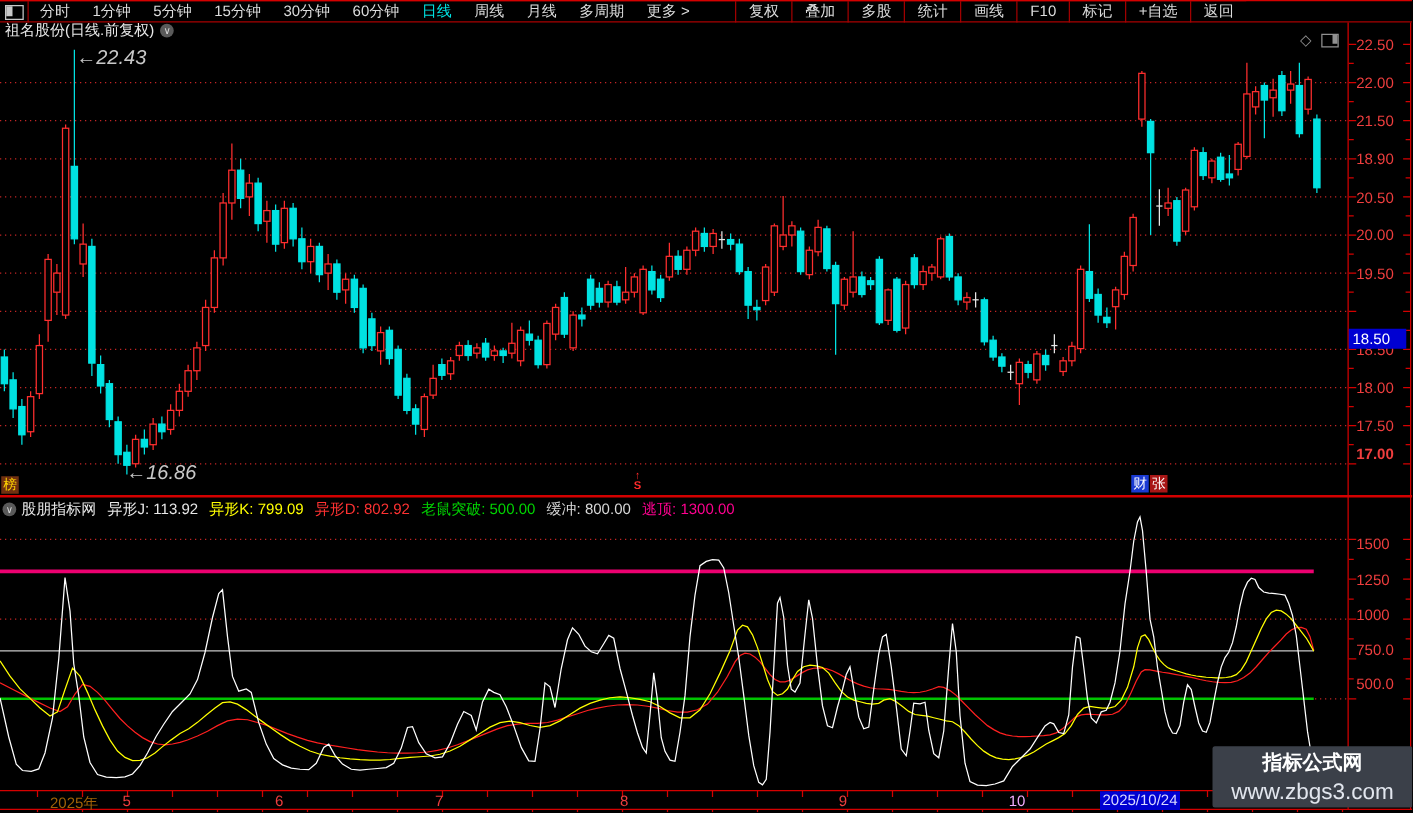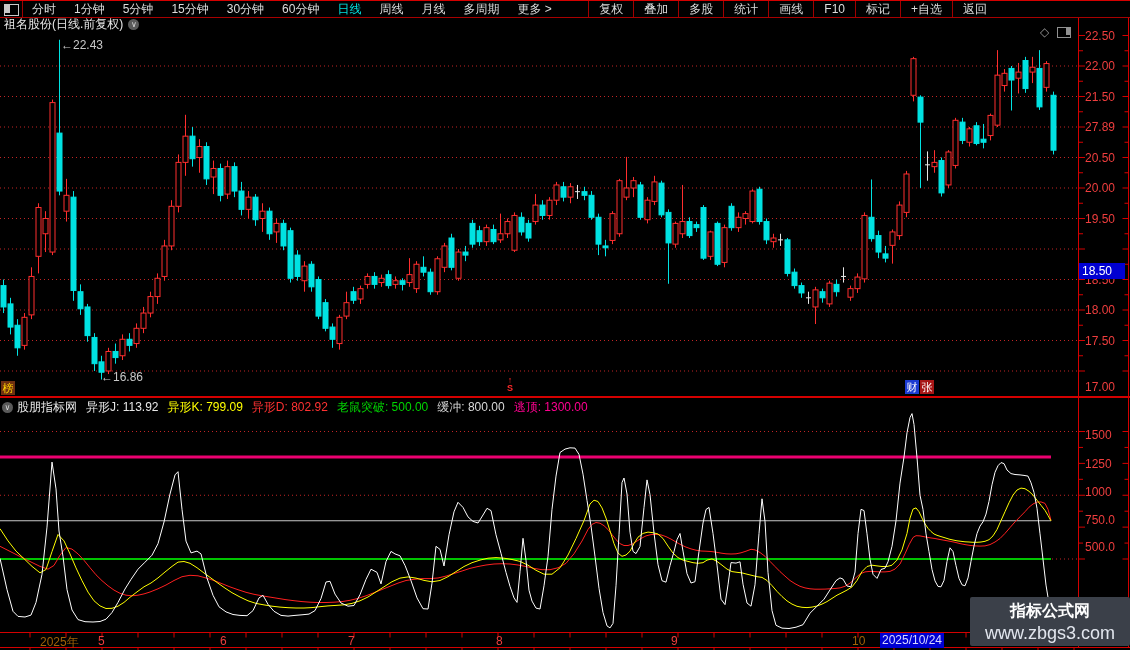--- a/index.html
+++ b/index.html
@@ -17,21 +17,21 @@
   .menu-left .mi.active{color:#00e2e2;}
   .menu-right{margin-left:auto;display:flex;height:100%;align-items:center;}
   .menu-right .mi{padding:0 10px;font-size:12px;color:#dcdcdc;line-height:17px;
                   border-left:1px solid #a00000;height:100%;display:flex;align-items:center;}
   .title-row{position:absolute;top:19px;left:4px;height:11px;display:flex;align-items:center;gap:5px;}
   .title-text{font-size:12px;color:#e8e8e8;}
   .chev{display:inline-flex;width:11px;height:11px;border-radius:50%;background:#5a5a5a;color:#d8d8d8;
         font-size:8px;align-items:center;justify-content:center;line-height:11px;}
   svg{position:absolute;left:0;top:0;}
   .lbl{position:absolute;font-size:12px;color:#ef3e3e;white-space:nowrap;}
-  .ann{position:absolute;font-size:12px;color:#c8c8c8;white-space:nowrap;}
+  .ann{position:absolute;font-size:16px;color:#c8c8c8;white-space:nowrap;font-style:italic;}
   .pricebox{position:absolute;left:1079px;top:263px;width:46px;height:16px;background:#0000d2;color:#fff;
             font-size:12px;line-height:16px;padding-left:3px;box-sizing:border-box;}
   .datebox{position:absolute;left:880px;top:633px;width:64px;height:15px;background:#0000d2;color:#d8d8ff;
            font-size:12px;line-height:15px;text-align:center;}
   .badge{position:absolute;width:14px;height:14px;font-size:11px;line-height:14px;text-align:center;color:#fff;}
   .b-bang{left:1px;top:381px;background:#703010;color:#ffd400;}
   .b-cai{left:905px;top:380px;background:#1a3ad2;}
   .b-zhang{left:920px;top:380px;background:#a81616;}
   .sig-s{position:absolute;left:505px;top:376px;width:10px;color:#ff2a2a;text-align:center;
          font-size:9px;line-height:8px;font-weight:bold;}
@@ -544,41 +544,41 @@
       <line x1="1038" y1="632.5" x2="1038" y2="637.5" stroke="#d40000" stroke-width="1"></line>
       <line x1="1038" y1="647.5" x2="1038" y2="650" stroke="#d40000" stroke-width="1"></line>
       <line x1="1074" y1="632.5" x2="1074" y2="637.5" stroke="#d40000" stroke-width="1"></line>
       <line x1="1074" y1="647.5" x2="1074" y2="650" stroke="#d40000" stroke-width="1"></line>
     </svg>
 
   <div id="labels">
       <div class="lbl" style="left: 1085px; top: 28.5px; color: rgb(239, 62, 62);">22.50</div>
       <div class="lbl" style="left: 1085px; top: 59px; color: rgb(239, 62, 62);">22.00</div>
       <div class="lbl" style="left: 1085px; top: 89.5px; color: rgb(239, 62, 62);">21.50</div>
-      <div class="lbl" style="left: 1085px; top: 120px; color: rgb(239, 62, 62);">27.89</div>
+      <div class="lbl" style="left: 1085px; top: 120px; color: rgb(239, 62, 62);">18.90</div>
       <div class="lbl" style="left: 1085px; top: 150.5px; color: rgb(239, 62, 62);">20.50</div>
       <div class="lbl" style="left: 1085px; top: 181px; color: rgb(239, 62, 62);">20.00</div>
       <div class="lbl" style="left: 1085px; top: 211.5px; color: rgb(239, 62, 62);">19.50</div>
       <div class="lbl" style="left: 1085px; top: 242px; color: rgb(239, 62, 62); margin-top: 24px;">19.00</div>
       <div class="lbl" style="left: 1085px; top: 272.5px; color: rgb(239, 62, 62);">18.50</div>
       <div class="lbl" style="left: 1085px; top: 303px; color: rgb(239, 62, 62);">18.00</div>
       <div class="lbl" style="left: 1085px; top: 333.5px; color: rgb(239, 62, 62);">17.50</div>
-      <div class="lbl" style="left: 1085px; top: 380px; color: rgb(239, 62, 62);">17.00</div>
+      <div class="lbl" style="left: 1085px; top: 356px; color: rgb(239, 62, 62); font-weight: bold;">17.00</div>
       <div class="lbl" style="left: 1085px; top: 428px; color: rgb(239, 62, 62);">1500</div>
       <div class="lbl" style="left: 1085px; top: 457px; color: rgb(239, 62, 62);">1250</div>
       <div class="lbl" style="left: 1085px; top: 485px; color: rgb(239, 62, 62);">1000</div>
       <div class="lbl" style="left: 1085px; top: 513px; color: rgb(239, 62, 62);">750.0</div>
       <div class="lbl" style="left: 1085px; top: 540px; color: rgb(239, 62, 62);">500.0</div>
       <div class="lbl" style="left: 4px; top: 634px; color: #a16207; margin-left: 36px;">2025年</div>
       <div class="lbl" style="left: 98px; top: 634px; color: rgb(239, 62, 62);">5</div>
       <div class="lbl" style="left: 220px; top: 634px; color: rgb(239, 62, 62);">6</div>
       <div class="lbl" style="left: 348px; top: 634px; color: rgb(239, 62, 62);">7</div>
       <div class="lbl" style="left: 496px; top: 634px; color: rgb(239, 62, 62);">8</div>
       <div class="lbl" style="left: 671px; top: 634px; color: rgb(239, 62, 62);">9</div>
-      <div class="lbl" style="left: 852px; top: 634px; color: #a16207;">10</div>
+      <div class="lbl" style="left: 807px; top: 634px; color: #f0abfc;">10</div>
     </div>
 
   <div class="ann" style="left:61px;top:38px;">←22.43</div>
   <div class="ann" style="left:101px;top:370px;">←16.86</div>
 
   <div class="badge b-bang">榜</div>
   <div class="badge b-cai">财</div>
   <div class="badge b-zhang">张</div>
   <div class="sig-s">
     <span>↑</span><br>

